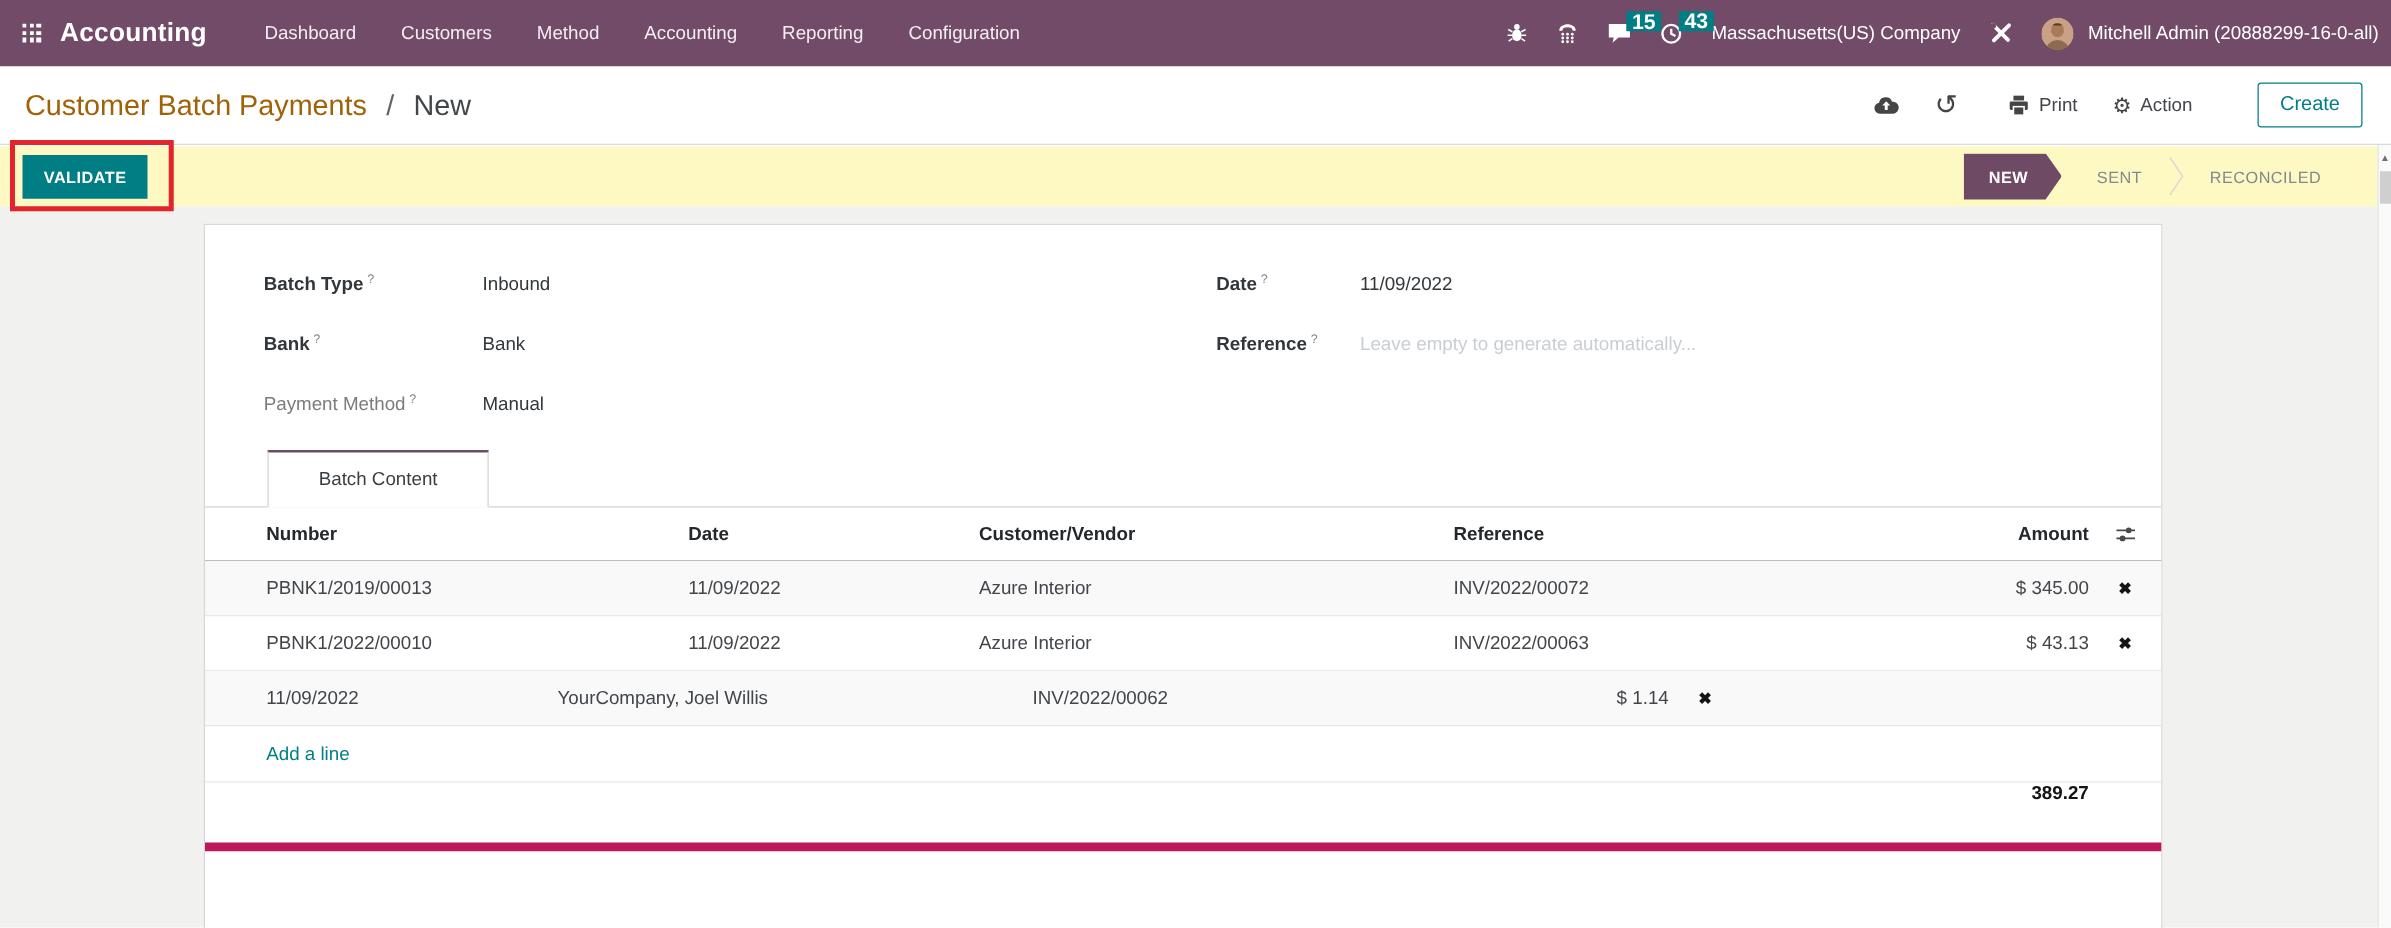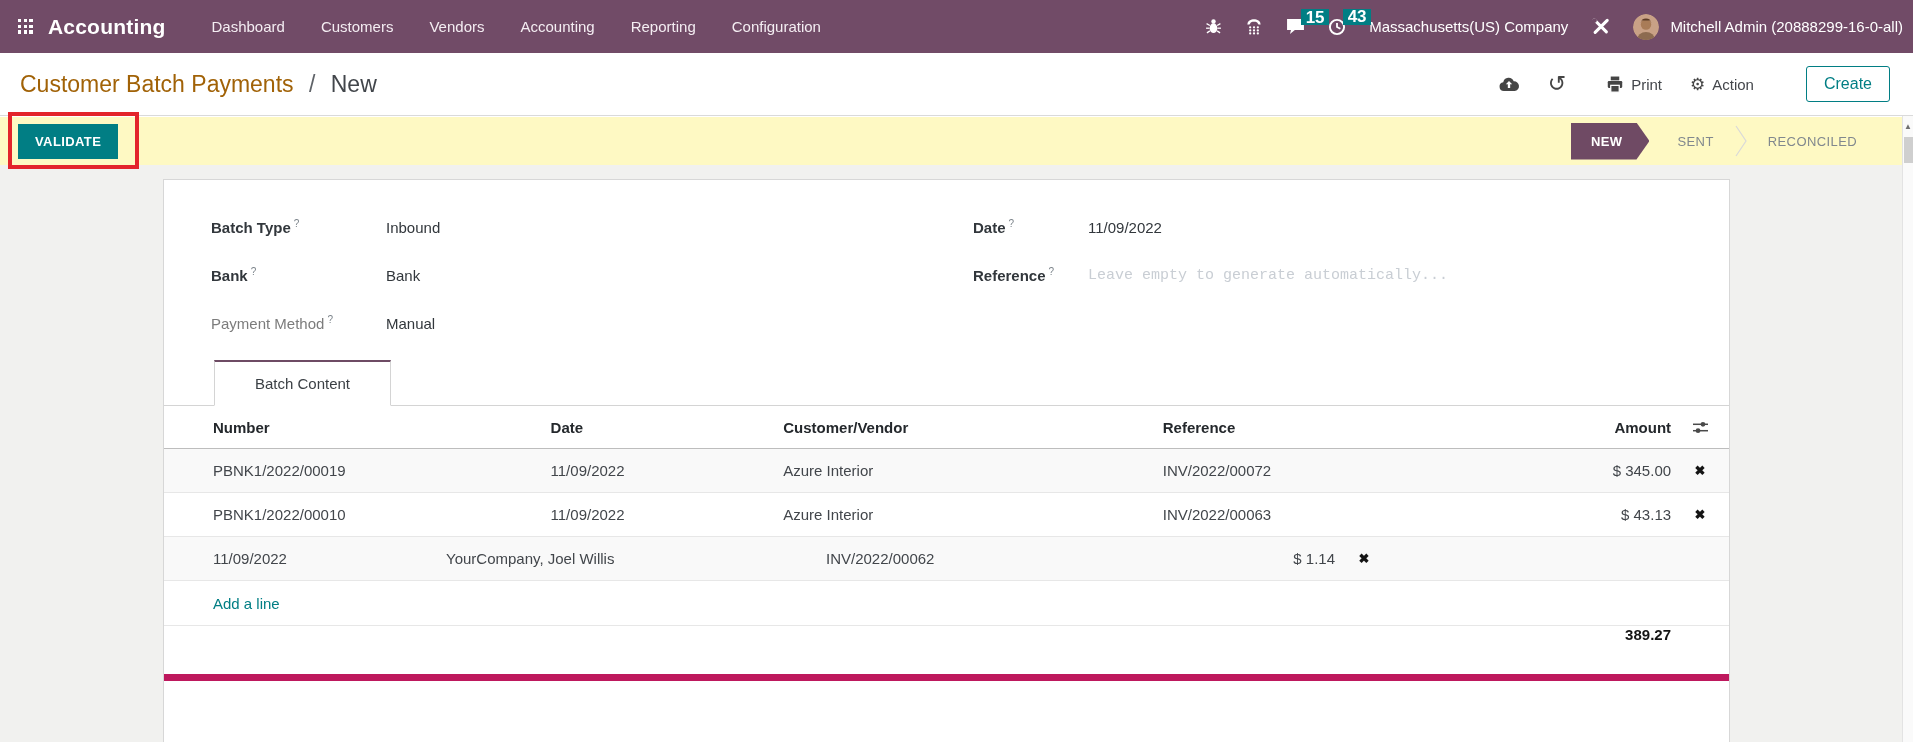--- a/index.html
+++ b/index.html
@@ -65,21 +65,21 @@
   .form-area { display:flex; padding:23px 0 0 47px; }
   .col-left  { width:762px; }
   .col-right { flex:1; }
   .frow { height:48px; display:flex; align-items:center; font-size:15px; }
   .flabel { width:175px; font-weight:700; color:#32373c; flex:none; }
   .col-right .flabel { width:115px; }
   .flabel.muted { font-weight:400; color:#7c7c7c; }
   sup.help { color:#7b838a; font-size:10px; margin-left:3px; font-weight:400; }
   .fvalue { color:#32373c; cursor:text; }
   .ref-input { border:none; outline:none; font-size:15px; width:430px;
-    font-family:Liberation Mono, monospace; color:#1d4ed8; background:transparent; }
+    font-family:Liberation Sans, sans-serif; color:#1d4ed8; background:transparent; }
   .ref-input::placeholder { color:#c9ced4; opacity:1; }
 
   .tabstrip { margin-top:13px; padding-left:50px; border-bottom:1px solid #d4d4d4; display:flex; }
   .tab { width:177px; height:46px; margin-bottom:-1px; background:#fff; cursor:pointer;
     border:1px solid #d4d4d4; border-bottom:1px solid #fff; border-top:2px solid #6e4b64;
     display:flex; align-items:center; justify-content:center; font-size:15px; color:#3a3f44; }
 
   .thead { display:flex; height:43px; align-items:center; font-weight:700; color:#24282c;
     border-bottom:1px solid #bdbdbd; padding-left:49px; font-size:15px; }
   .trow { display:flex; height:44px; align-items:center; border-bottom:1px solid #e7e7e7;
@@ -114,21 +114,21 @@
       <i></i>
       <i></i>
       <i></i>
       <i></i>
       <i></i>
   </div>
   <div class="brand">Accounting</div>
   <nav class="nav-items">
     <span>Dashboard</span>
     <span>Customers</span>
-    <span>Vendors</span>
+    <span>Method</span>
     <span>Accounting</span>
     <span>Reporting</span>
     <span>Configuration</span>
   </nav>
   <div class="nav-right">
     <span class="icon-wrap">
       <svg width="17" height="17" viewBox="0 0 16 16" fill="#fff">
         <ellipse cx="8" cy="9.6" rx="3.6" ry="4.6"></ellipse>
           <circle cx="8" cy="3.3" r="2.1"></circle>
         <g stroke="#fff" stroke-width="1.2">
@@ -279,21 +279,21 @@
           <svg width="15" height="13" viewBox="0 0 14 12">
             <line x1="0" y1="3" x2="14" y2="3" stroke="#4a4a4a" stroke-width="1.4"></line>
             <circle cx="9.3" cy="3" r="2.2" fill="#4a4a4a"></circle>
             <line x1="0" y1="9" x2="14" y2="9" stroke="#4a4a4a" stroke-width="1.4"></line>
             <circle cx="4.7" cy="9" r="2.2" fill="#4a4a4a"></circle>
           </svg>
         </span>
       </div>
 
       <div class="trow striped">
-        <span class="c-num">PBNK1/2022/00019</span>
+        <span class="c-num">PBNK1/2019/00013</span>
         <span class="c-date">11/09/2022</span>
         <span class="c-partner">Azure Interior</span>
         <span class="c-ref">INV/2022/00072</span>
         <span class="c-amt">$ 345.00</span>
         <span class="c-act">
             <span class="del">✖</span>
           </span>
       </div>
       <div class="trow">
         <span class="c-num">PBNK1/2022/00010</span>

